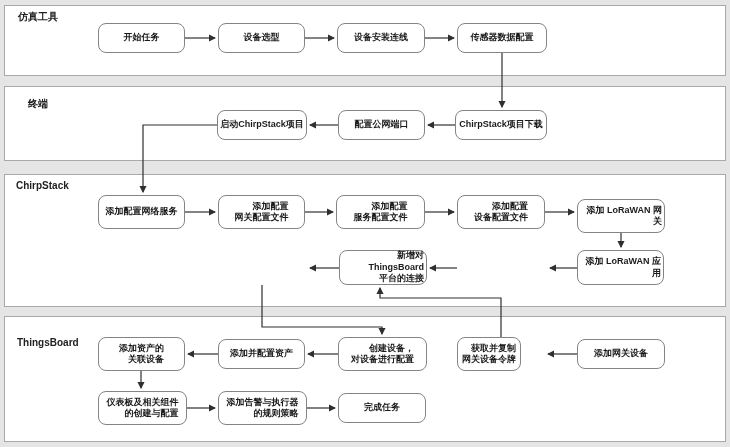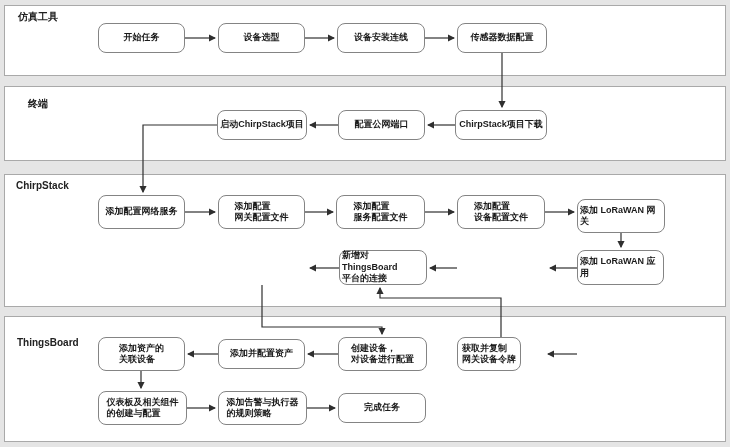--- a/index.html
+++ b/index.html
@@ -13,21 +13,21 @@
   }
   .lane-label{
     position:absolute;z-index:4;font-size:10px;font-weight:600;color:#222;
     white-space:nowrap;
   }
   .edges{position:absolute;left:0;top:0;z-index:2;pointer-events:none;}
   .node{
     position:absolute;box-sizing:border-box;background:#ffffff;
     border:1px solid #848484;border-radius:8px;z-index:3;
     display:flex;align-items:center;justify-content:center;
-    text-align:left;font-size:9px;line-height:11.5px;font-weight:600;
+    text-align:right;font-size:9px;line-height:11.5px;font-weight:600;
     color:#1a1a1a;white-space:pre-line;padding:1px 2px;
   }
 </style>
 </head>
 <body>
 
 <div class="stage">
 
   <div class="lane" style="left:4px;top:5px;width:722px;height:71px"></div>
   <div class="lane" style="left:4px;top:86px;width:722px;height:75px"></div>
@@ -94,20 +94,21 @@
 平台的连接</div>
   <div class="node" style="left:577px;top:250px;width:87px;height:35px">添加 LoRaWAN 应用</div>
 
   <div class="node" style="left:98px;top:337px;width:87px;height:34px">添加资产的
 关联设备</div>
   <div class="node" style="left:218px;top:339px;width:87px;height:30px">添加并配置资产</div>
   <div class="node" style="left:338px;top:337px;width:89px;height:34px">创建设备，
 对设备进行配置</div>
   <div class="node" style="left:457px;top:337px;width:64px;height:34px">获取并复制
 网关设备令牌</div>
+  <div class="node" style="left:577px;top:339px;width:88px;height:30px">添加网关设备</div>
 
   <div class="node" style="left:98px;top:391px;width:89px;height:34px">仪表板及相关组件
 的创建与配置</div>
   <div class="node" style="left:218px;top:391px;width:89px;height:34px">添加告警与执行器
 的规则策略</div>
   <div class="node" style="left:338px;top:393px;width:88px;height:30px">完成任务</div>
 
 </div>
 
 </body></html>

